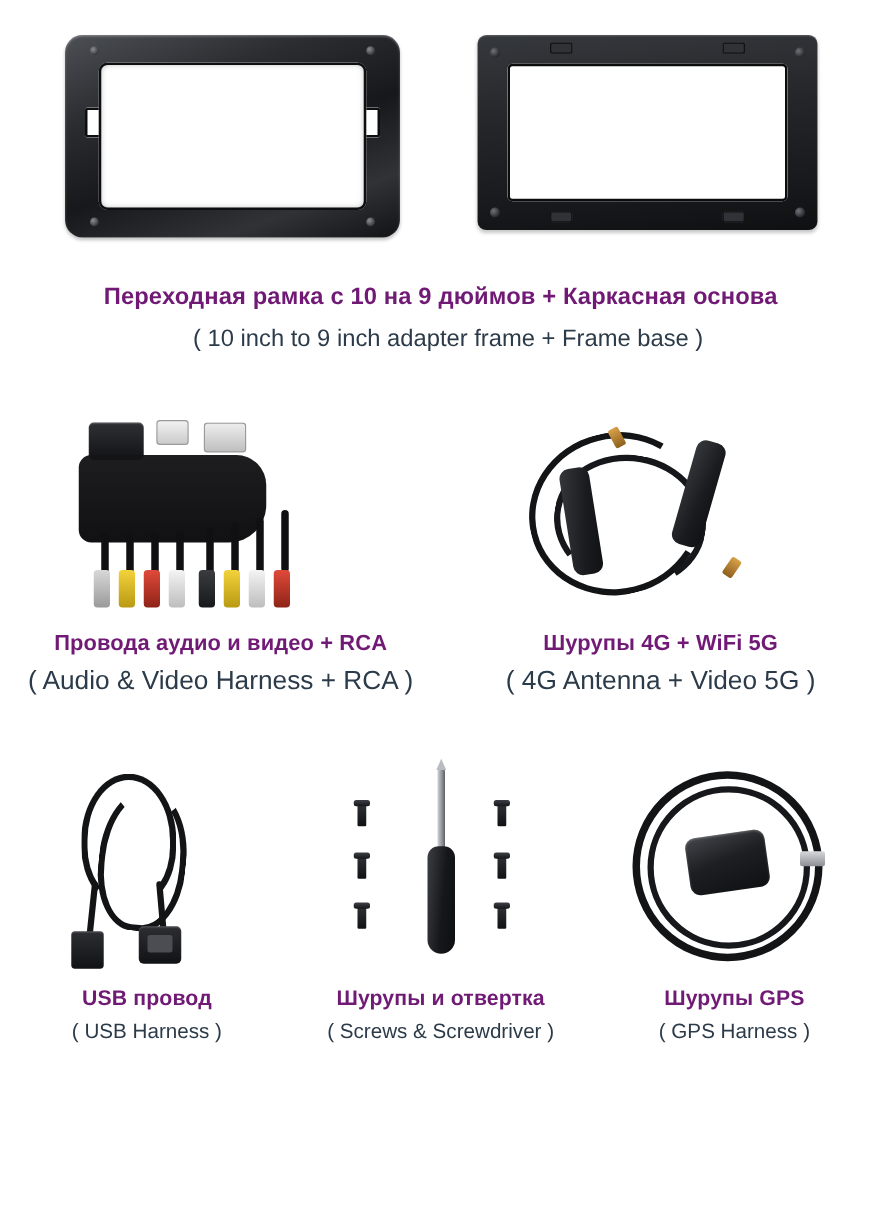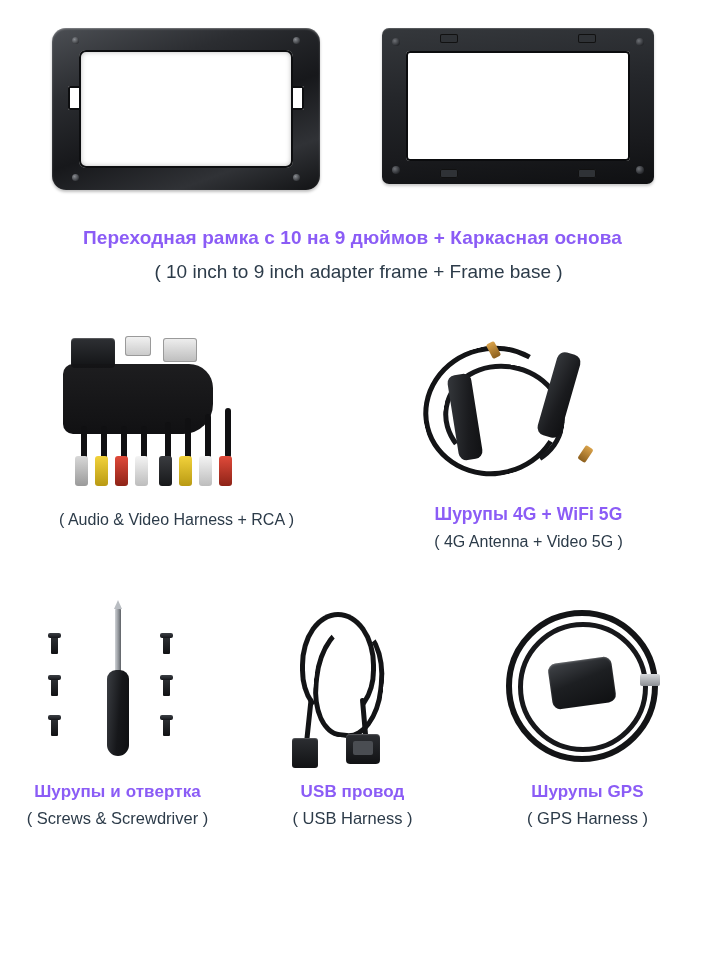--- a/index.html
+++ b/index.html
@@ -115,21 +115,21 @@
   .frame-b .h4 { right: 10px; bottom: 10px; }
 
   
   .cap-block {
     text-align: center;
   }
   .cap-ru {
     font-weight: bold;
     font-size: 18.5px;
     letter-spacing: 0.1px;
-    color: #8b5cf6;
+    color: #701a75;
     line-height: 1.25;
   }
   .cap-en {
     font-size: 18px;
     color: #2c3b49;
     line-height: 1.35;
     margin-top: 5px;
     font-weight: 300;
   }
   .sec1 .cap-block { margin-top: 30px; }
@@ -148,21 +148,21 @@
     text-align: center;
   }
   .art {
     height: 178px;
     position: relative;
     display: flex;
     align-items: center;
     justify-content: center;
   }
   .col .cap-ru { font-size: 17.5px; }
-  .col .cap-en { font-size: 16px; }
+  .col .cap-en { font-size: 21px; }
 
   
   .harness {
     position: relative;
     width: 240px;
     height: 170px;
   }
   .harness .plug {
     position: absolute;
     background: #1b1c1f;
@@ -422,20 +422,21 @@
           <span class="tip rca-y" style="left:38px; top:126px;"></span>
           <span class="tip rca-r" style="left:58px; top:126px;"></span>
           <span class="tip rca-w" style="left:78px; top:126px;"></span>
           <span class="tip tip-dark" style="left:102px; top:126px;"></span>
           <span class="tip rca-y" style="left:122px; top:126px;"></span>
           <span class="tip rca-w" style="left:142px; top:126px;"></span>
           <span class="tip rca-r" style="left:162px; top:126px;"></span>
         </div>
       </div>
       <div class="cap-block">
+        <div class="cap-ru">Провода аудио и видео + RCA</div>
         <div class="cap-en">( Audio &amp; Video Harness + RCA )</div>
       </div>
     </div>
 
     <div class="col">
       <div class="art">
         <div class="antenna">
           <span class="cable c1"></span>
           <span class="cable c2"></span>
           <span class="pad pad1"></span>
@@ -446,20 +447,37 @@
       </div>
       <div class="cap-block">
         <div class="cap-ru">Шурупы 4G + WiFi 5G</div>
         <div class="cap-en">( 4G Antenna + Video 5G )</div>
       </div>
     </div>
 
   </div>
 
   <div class="section sec3">
+
+    <div class="col3">
+      <div class="art3">
+        <div class="usb">
+          <span class="u-loop ul1"></span>
+          <span class="u-loop ul2"></span>
+          <span class="u-wire uw1"></span>
+          <span class="u-wire uw2"></span>
+          <span class="head h-a"></span>
+          <span class="head h-b"></span>
+        </div>
+      </div>
+      <div class="cap-block">
+        <div class="cap-ru">USB провод</div>
+        <div class="cap-en">( USB Harness )</div>
+      </div>
+    </div>
 
     <div class="col3">
       <div class="art3">
         <div class="sd">
           <span class="shaft"></span>
           <span class="handle"></span>
           <span class="screw-i sc1"></span>
           <span class="screw-i sc2"></span>
           <span class="screw-i sc3"></span>
           <span class="screw-i sc4"></span>
@@ -468,37 +486,20 @@
         </div>
       </div>
       <div class="cap-block">
         <div class="cap-ru">Шурупы и отвертка</div>
         <div class="cap-en">( Screws &amp; Screwdriver )</div>
       </div>
     </div>
 
     <div class="col3">
       <div class="art3">
-        <div class="usb">
-          <span class="u-loop ul1"></span>
-          <span class="u-loop ul2"></span>
-          <span class="u-wire uw1"></span>
-          <span class="u-wire uw2"></span>
-          <span class="head h-a"></span>
-          <span class="head h-b"></span>
-        </div>
-      </div>
-      <div class="cap-block">
-        <div class="cap-ru">USB провод</div>
-        <div class="cap-en">( USB Harness )</div>
-      </div>
-    </div>
-
-    <div class="col3">
-      <div class="art3">
         <div class="gps">
           <span class="ring"></span>
           <span class="ring2"></span>
           <span class="puck"></span>
           <span class="conn2"></span>
         </div>
       </div>
       <div class="cap-block">
         <div class="cap-ru">Шурупы GPS</div>
         <div class="cap-en">( GPS Harness )</div>

